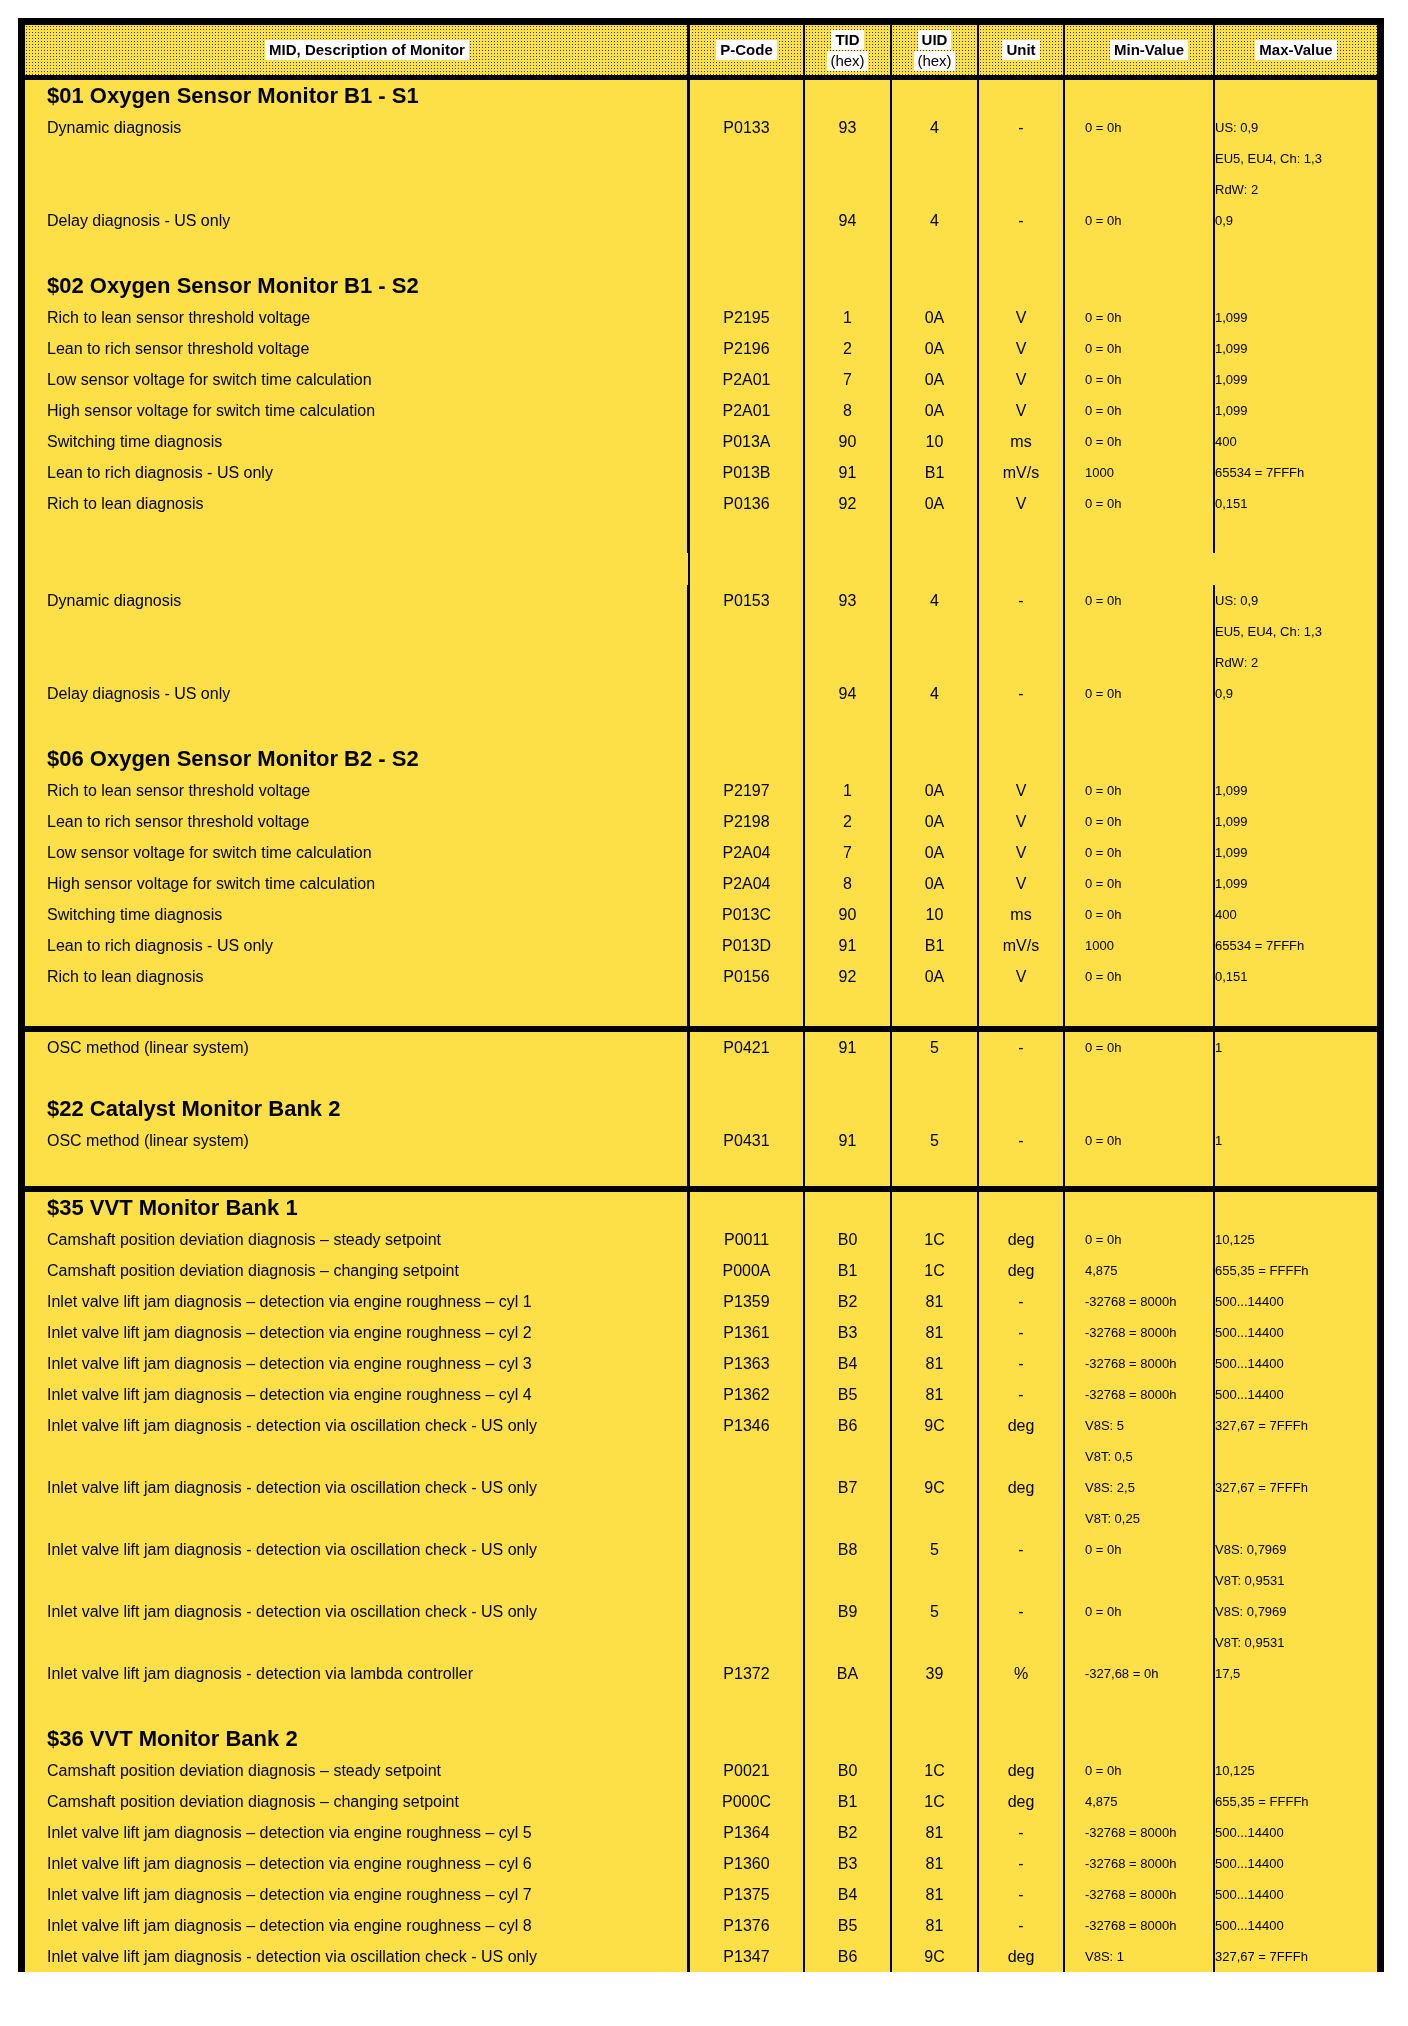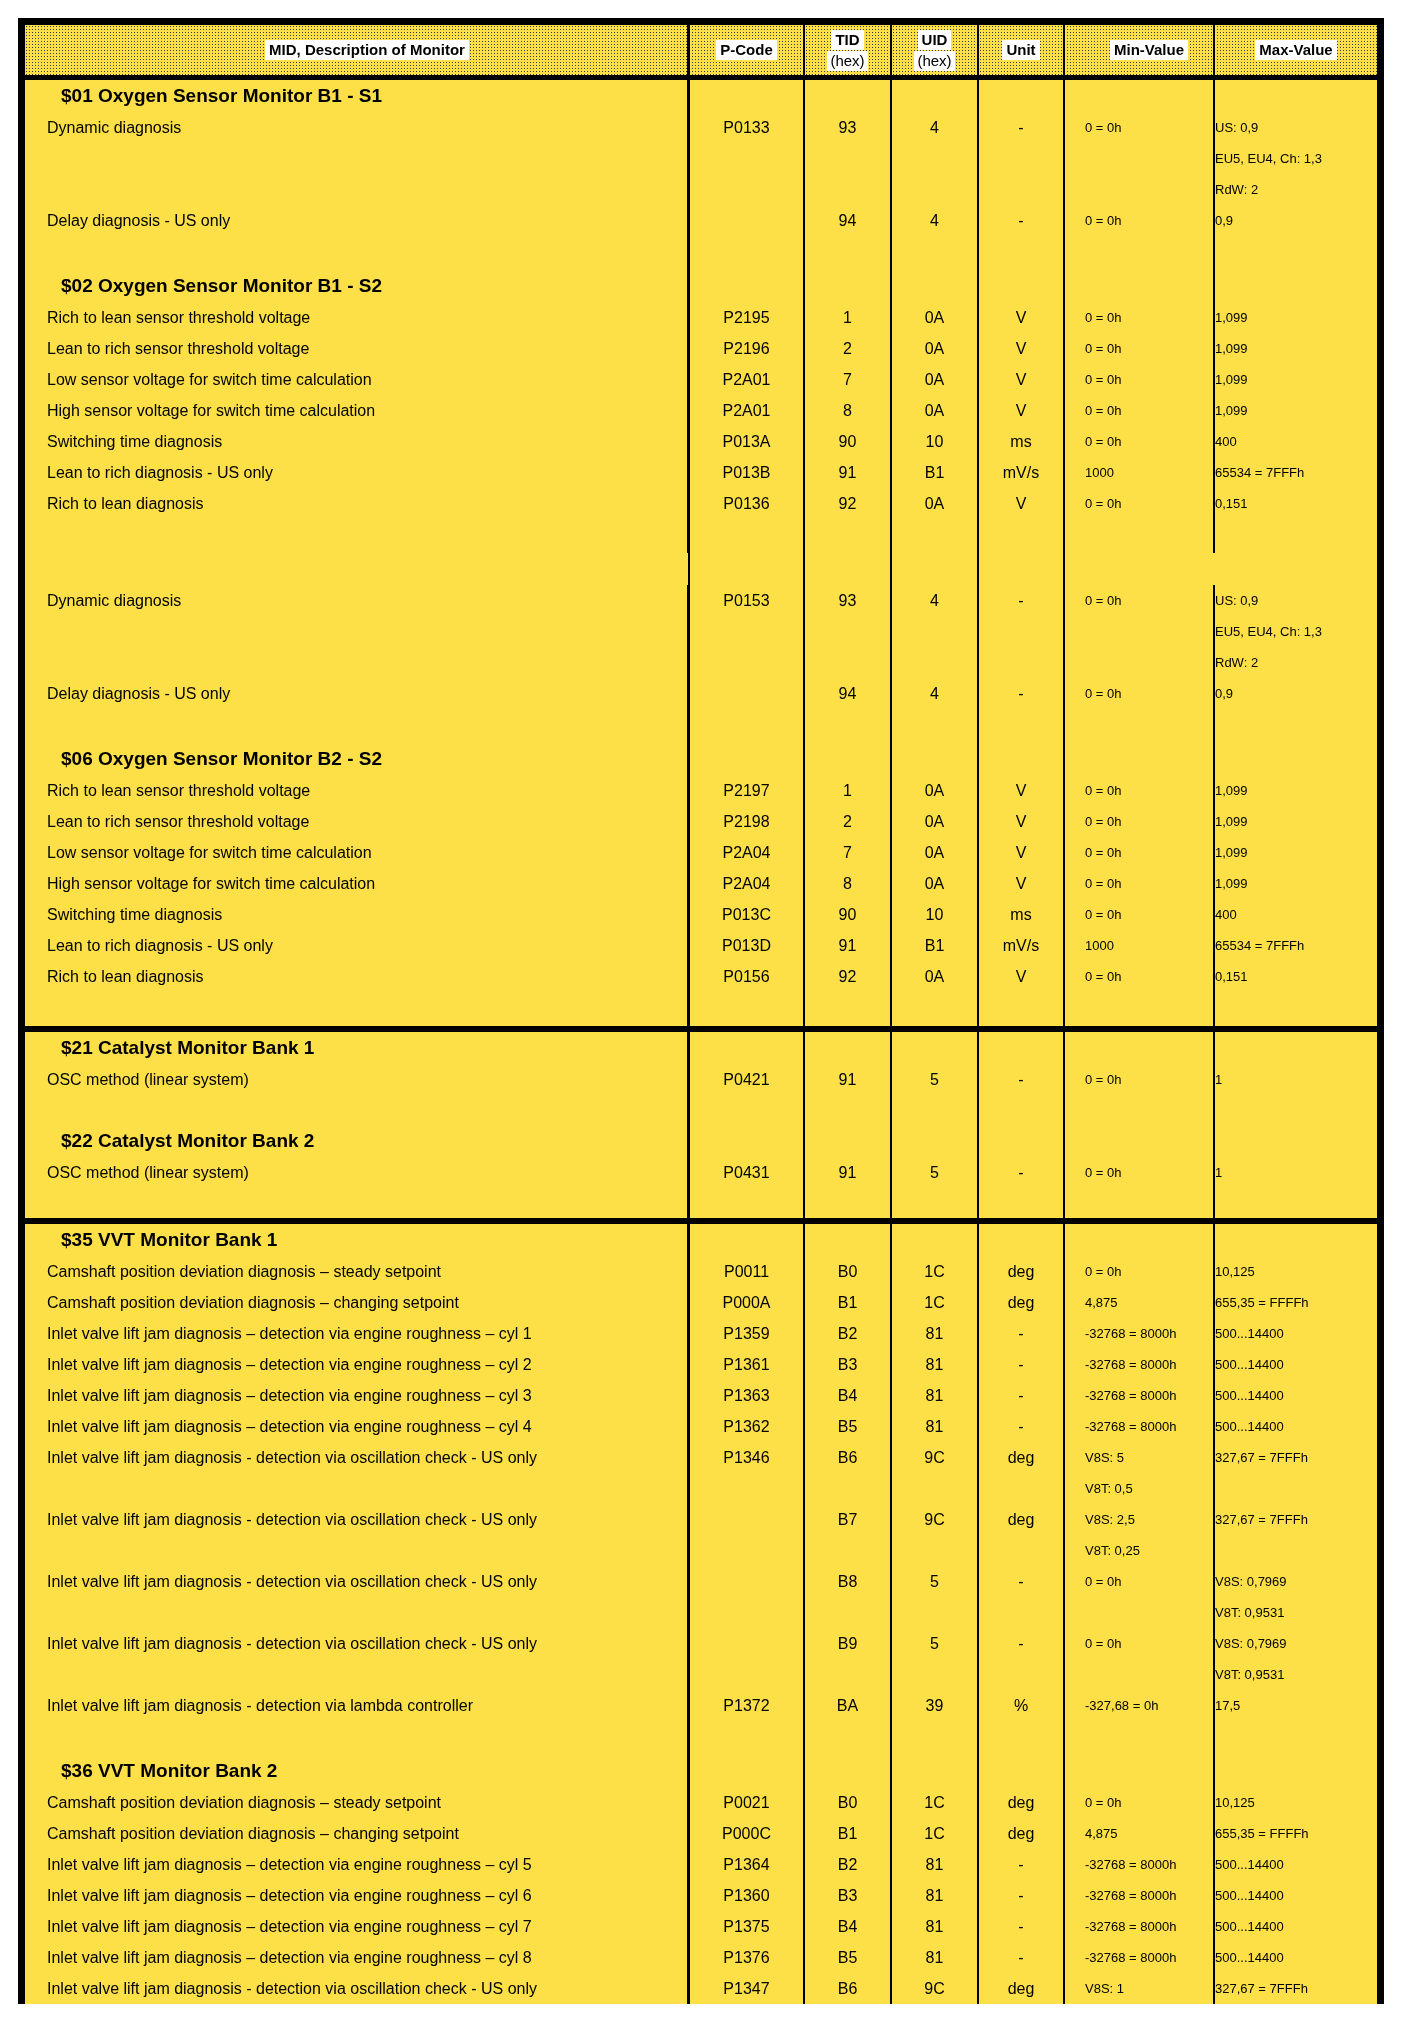--- a/index.html
+++ b/index.html
@@ -25,21 +25,21 @@
     font-size:16px;
     overflow:hidden;
     white-space:nowrap;
   }
   .cell:last-child{border-right:none;}
   .c-desc{border-right-width:3px;padding-left:22px;}
   .c-pcode,.c-tid,.c-uid,.c-unit{text-align:center;}
   .c-min{padding-left:20px;font-size:13px;}
   .c-max{font-size:13px;}
   .section{height:32px;}
-  .section .c-desc{font-weight:bold;font-size:19px;margin-left:14px;}
+  .section .c-desc{font-weight:bold;font-size:22px;}
   .spacer{height:34px;}
   .spacer.sm{height:30px;}
   .sep-row{height:6px;background:#000;}
   
   .thead{
     height:50px;
     border-bottom:5px solid #000;
     background-image:radial-gradient(#3a3a3a 0.8px, rgba(0,0,0,0) 0.9px);
     background-size:3px 3px;
   }
@@ -387,29 +387,20 @@
       <div class="row spacer">
         <div class="cell c-desc"></div>
         <div class="cell c-pcode"></div>
         <div class="cell c-tid"></div>
         <div class="cell c-uid"></div>
         <div class="cell c-unit"></div>
         <div class="cell c-min"></div>
         <div class="cell c-max"></div>
       </div>
       <div class="sep-row"></div>
-      <div class="row section">
-        <div class="cell c-desc">$21 Catalyst Monitor Bank 1</div>
-        <div class="cell c-pcode"></div>
-        <div class="cell c-tid"></div>
-        <div class="cell c-uid"></div>
-        <div class="cell c-unit"></div>
-        <div class="cell c-min"></div>
-        <div class="cell c-max"></div>
-      </div>
       <div class="row" style="height: 31px;">
         <div class="cell c-desc">OSC method (linear system)</div>
         <div class="cell c-pcode">P0421</div>
         <div class="cell c-tid">91</div>
         <div class="cell c-uid">5</div>
         <div class="cell c-unit">-</div>
         <div class="cell c-min">
           <div>0 = 0h</div>
         </div>
         <div class="cell c-max">

